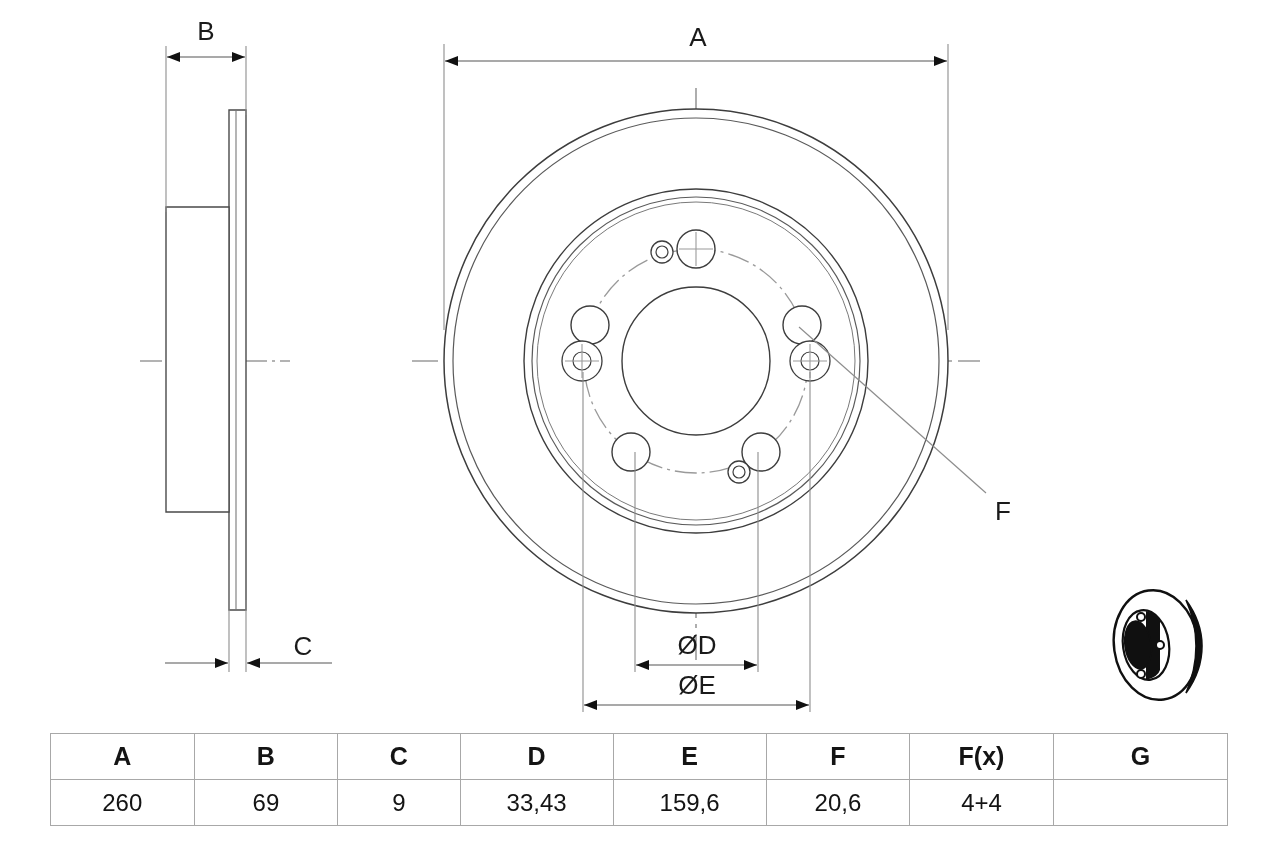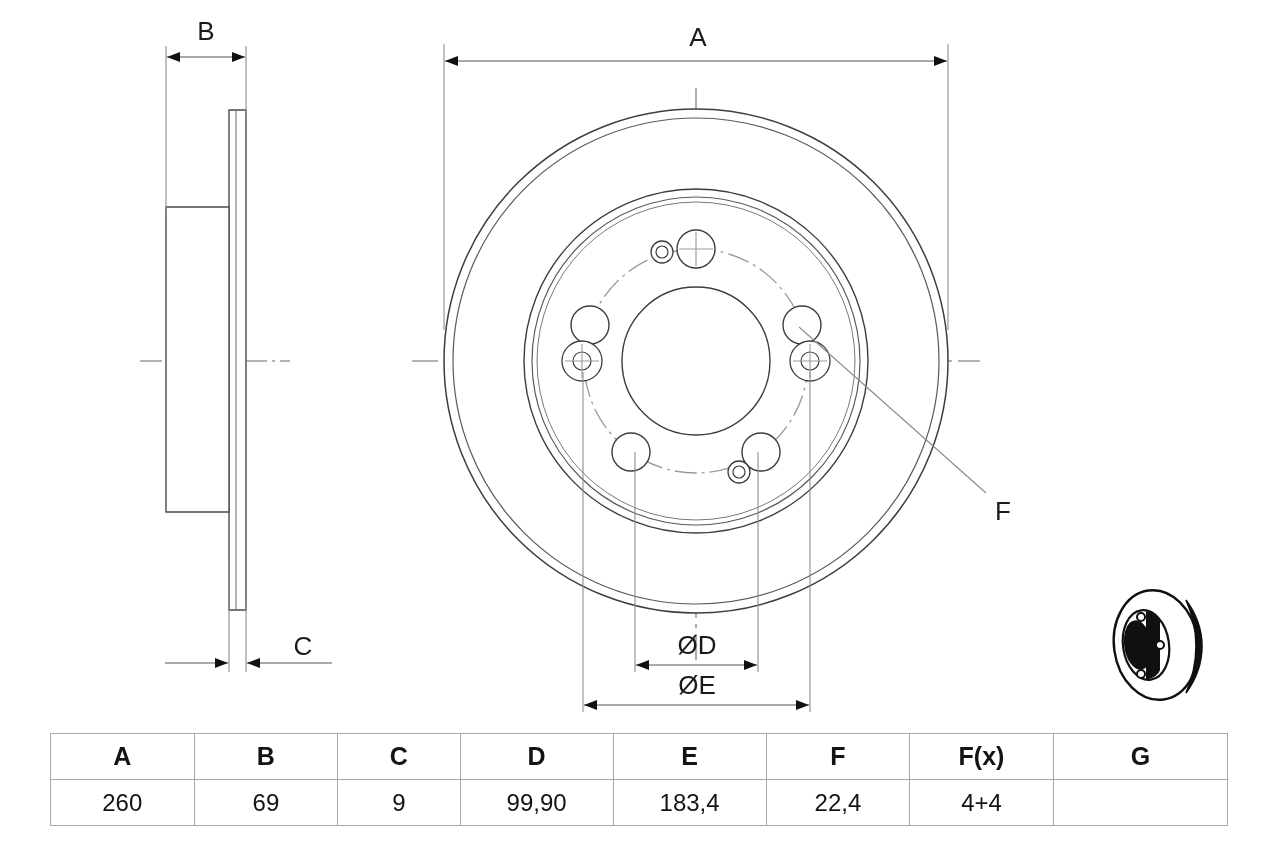--- a/index.html
+++ b/index.html
@@ -227,23 +227,23 @@
           <th>F</th>
           <th>F(x)</th>
           <th>G</th>
         </tr>
       </thead>
       <tbody>
         <tr>
           <td>260</td>
           <td>69</td>
           <td>9</td>
-          <td>99,90</td>
-          <td>183,4</td>
-          <td>22,4</td>
+          <td>33,43</td>
+          <td>159,6</td>
+          <td>20,6</td>
           <td>4+4</td>
           <td></td>
         </tr>
       </tbody>
     </table>
   </div>
 
 </div>
 
 </body></html>

